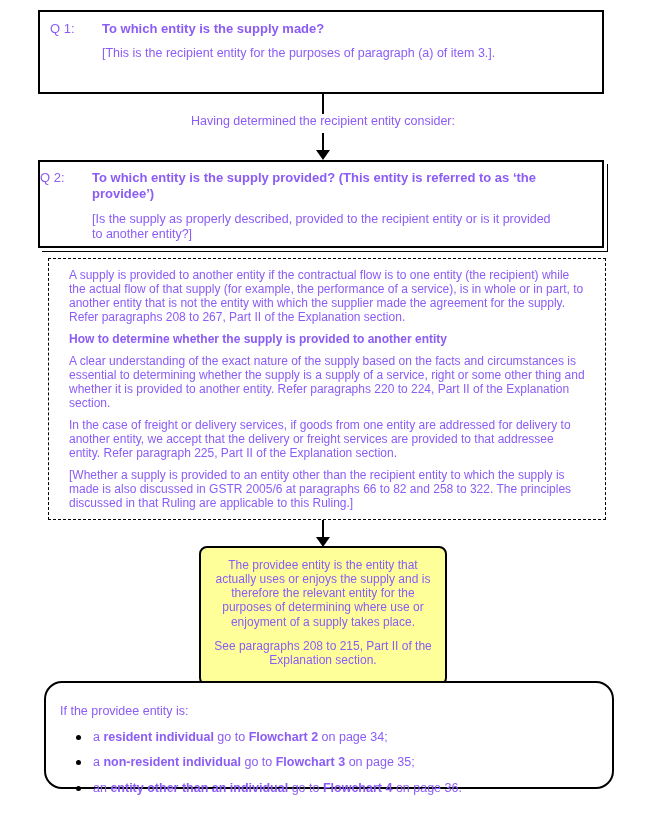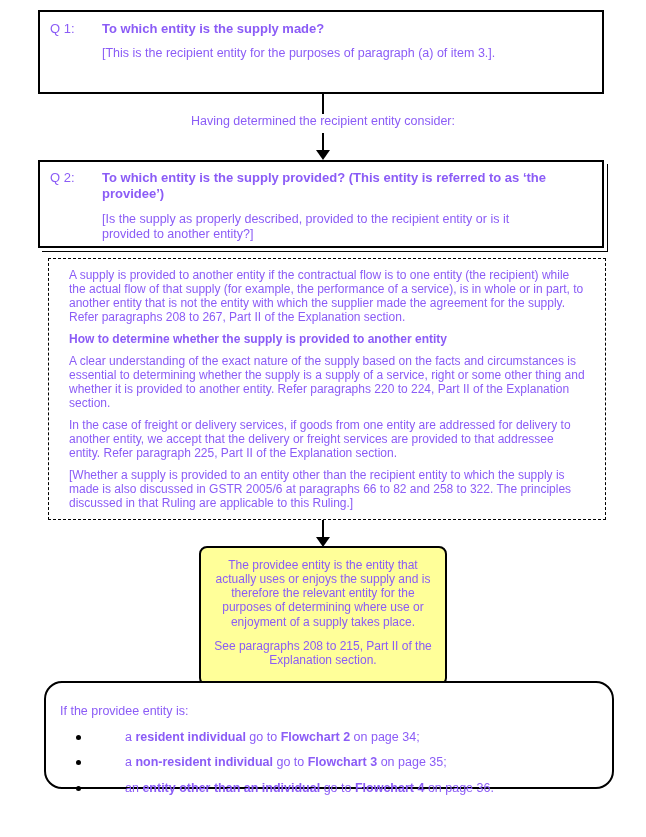--- a/index.html
+++ b/index.html
@@ -5,21 +5,21 @@
   * { margin:0; padding:0; box-sizing:border-box; }
   html,body { background:#fff; }
   .page {
     position:relative; width:646px; height:837px; margin:0 auto;
     background:#fff; color:#8b5cf6;
     font-family:"Liberation Sans","DejaVu Sans",sans-serif;
   }
   
   .qbox { position:absolute; border:2px solid #000; background:#fff; }
   .q1 { left:38px; top:10px; width:566px; height:84px; padding:9px 12px 9px 10px; }
-  .q2 { left:38px; top:160px; width:566px; height:88px; padding:8px 12px 8px 10px;
+  .q2 { left:38px; top:160px; width:566px; height:88px; padding:8px 12px 8px 0;
         box-shadow: 3px 3px 0 0 #fff, 4px 4px 0 0 #000; }
   .qrow { display:flex; }
   .qlabel { flex:0 0 52px; font-size:13px; line-height:1.3; }
   .qcontent { flex:1; padding-right:30px; }
   .qtitle { font-weight:bold; font-size:13px; line-height:1.25; margin-bottom:9px; }
   .qbody { font-size:12.5px; line-height:1.25; }
 
   
   .vline { position:absolute; left:322px; width:2px; background:#000; }
   .l1 { top:94px;  height:20px; }
@@ -44,21 +44,21 @@
   .yellow { position:absolute; left:199px; top:546px; width:248px; height:140px;
     background:#FFFF99; border:2px solid #000; border-radius:8px;
     padding:10px 10px; text-align:center; font-size:12px; line-height:1.18; }
   .yellow p.first { margin-bottom:10px; }
 
   
   .outcome { position:absolute; left:44px; top:681px; width:570px; height:108px;
     border:2px solid #000; border-radius:18px; padding:21px 14px; font-size:12.5px;
     background:#fff; line-height:1.25; }
   .outcome .intro { margin-bottom:10px; }
-  .bullet-row { display:flex; align-items:flex-start; margin:0 0 10px 16px;gap:32px; }
+  .bullet-row { display:flex; align-items:flex-start; margin:0 0 10px 16px; }
   .bullet-dot { width:5px; height:5px; border-radius:50%; background:#000;
     margin:5px 12px 0 0; flex:none; }
   .bullet-text b { font-weight:bold; }
 </style>
 </head>
 <body>
 
 <div class="page">
 
   <div class="qbox q1">

